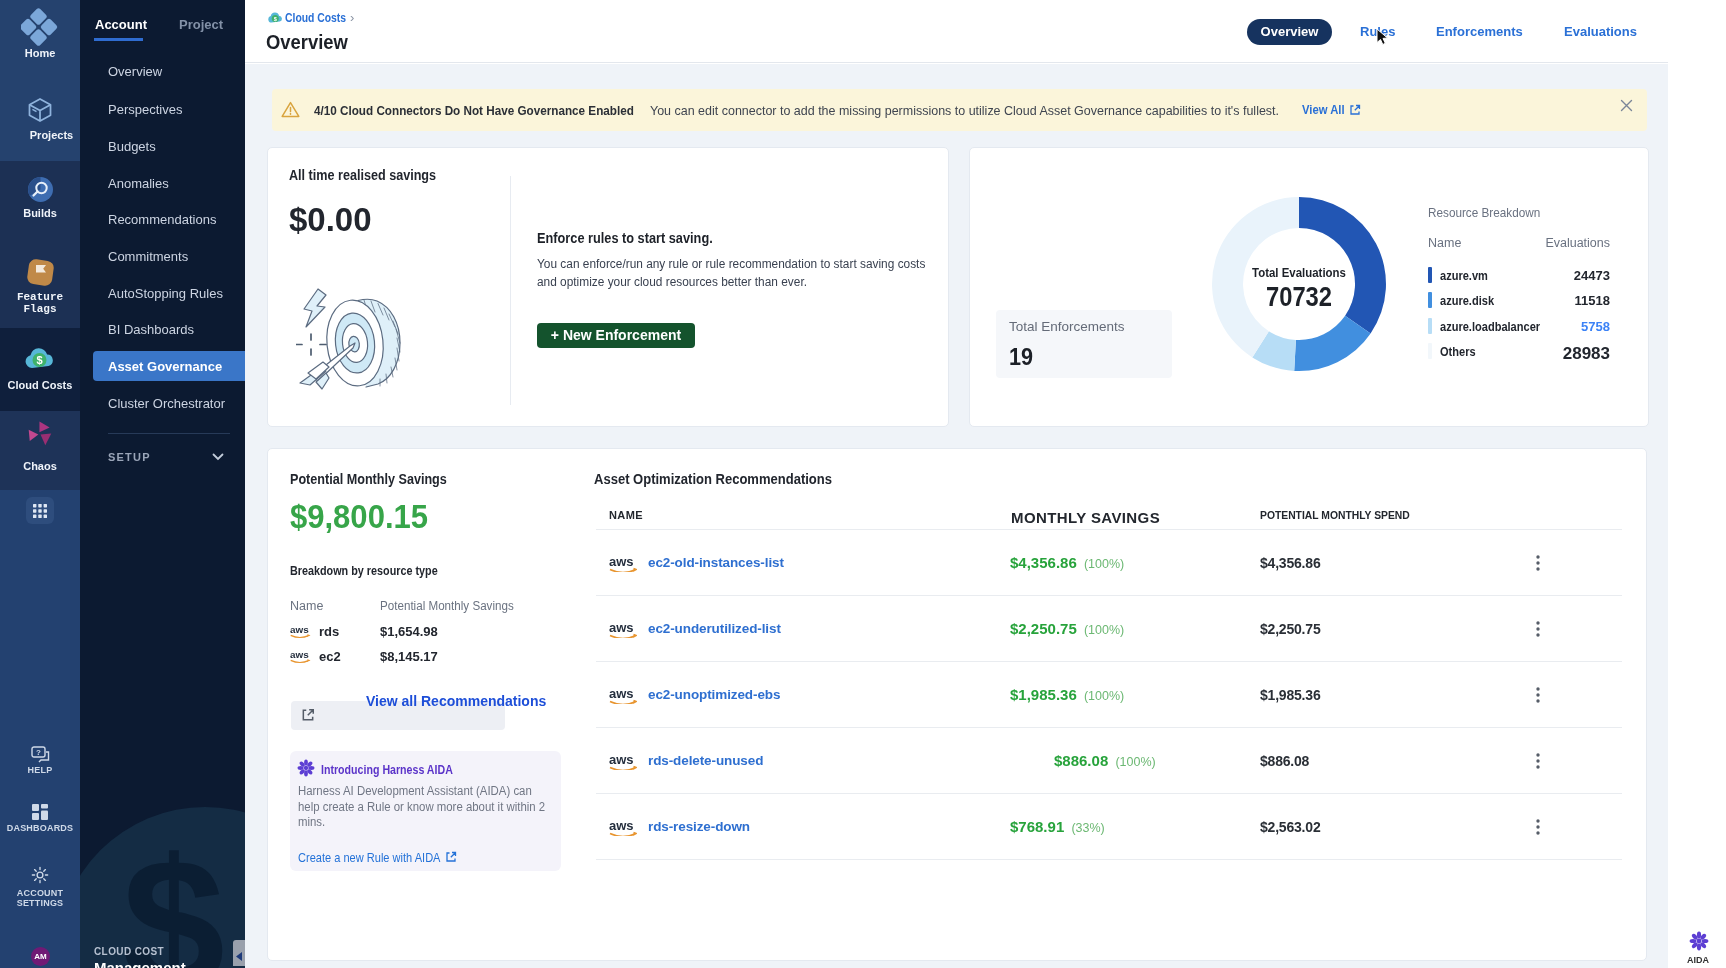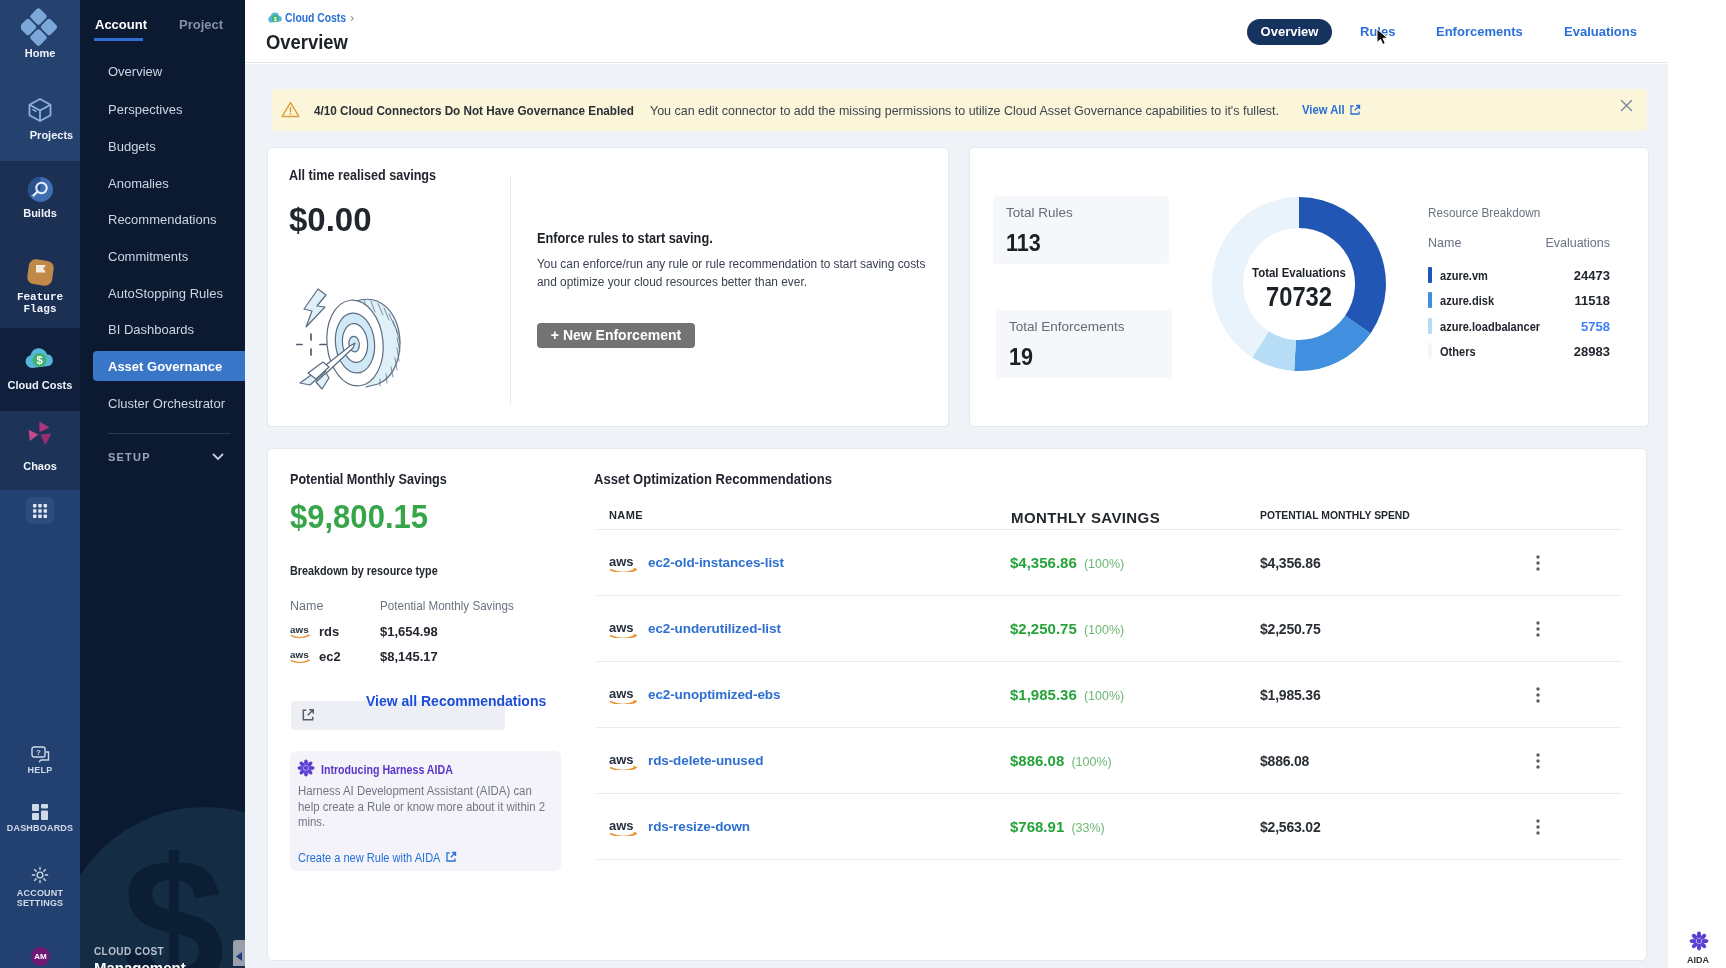--- a/index.html
+++ b/index.html
@@ -195,21 +195,21 @@
   <svg class="abs" style="left:1374px;top:34px;" width="15" height="15" viewBox="0 0 15 15" stroke="#7b8698" stroke-width="1.4" stroke-linecap="round">
       <path d="M2.5 2.5 L12.5 12.5 M12.5 2.5 L2.5 12.5"></path>
     </svg>
 
   <div class="card" style="left:22px;top:83px;width:682px;height:280px;">
     <div class="abs" style="left:21px;top:19px;color:#22262e;font-size:14px;font-weight:700;transform:scaleX(.9);transform-origin:left;white-space:nowrap;">All time realised savings</div>
     <div class="abs" style="left:21px;top:53px;color:#22262e;font-size:33px;font-weight:700;">$0.00</div>
     <div class="abs" style="left:242px;top:28px;width:1px;height:229px;background:#e7ebf1;"></div>
     <div class="abs" style="left:269px;top:81px;color:#1d2128;font-size:15px;font-weight:700;transform:scaleX(.85);transform-origin:left;white-space:nowrap;">Enforce rules to start saving.</div>
     <div class="abs" style="left:269px;top:108px;color:#394150;font-size:12.5px;line-height:17.5px;transform:scaleX(.95);transform-origin:left;white-space:nowrap;">You can enforce/run any rule or rule recommendation to start saving costs<br>and optimize your cloud resources better than ever.</div>
-    <div class="abs" style="left:269px;top:175px;width:158px;height:25px;background:#737373;border-radius:4px;color:#fff;text-align:center;line-height:25px;font-size:14px;font-weight:700;white-space:nowrap;">+ New Enforcement</div>
+    <div class="abs" style="left:269px;top:175px;width:158px;height:25px;background:#14532d;border-radius:4px;color:#fff;text-align:center;line-height:25px;font-size:14px;font-weight:700;white-space:nowrap;">+ New Enforcement</div>
     <svg class="abs" style="left:28px;top:138px;" width="114" height="106" viewBox="0 0 114 106">
       <g stroke="#5b6b80" stroke-width="1.2" stroke-linejoin="round" stroke-linecap="round">
         <path d="M62 14.5 C70 12.5 76 13 81 15 C95 21 104 37 104 57 C104 77 95 93 82 98 L70 101" fill="#dff0f9"></path>
         <g stroke-width="0.75" fill="none">
           <path d="M68 14 L71 24 M75 15 L79 26 M82 17.5 L87 29 M88 22 L93 34 M93 28 L99 41 M97 35 L102 48 M100 43 L104 57 M101 52 L104 66 M101 62 L103 75 M99 72 L101 84 M95 81 L97 91 M90 88 L91 97 M84 93 L84 100"></path>
         </g>
         <ellipse cx="59" cy="57" rx="28" ry="43" fill="#ffffff" transform="rotate(-6 59 57)"></ellipse>
         <ellipse cx="59" cy="57" rx="19.5" ry="30" fill="#cfe9f6" transform="rotate(-6 59 57)"></ellipse>
         <ellipse cx="59" cy="57" rx="12.5" ry="19.5" fill="#ffffff" transform="rotate(-6 59 57)"></ellipse>
         <ellipse cx="58" cy="58" rx="5.2" ry="7.8" fill="#cfe9f6" transform="rotate(-6 59 57)"></ellipse>
@@ -221,24 +221,20 @@
       <g stroke="#5b6b80" stroke-width="1.2" stroke-linejoin="round">
         <path d="M22 3 L8 23 L16 25 L10 41 L29 21 L21 20 L30 9 Z" fill="#dff0f9"></path>
       </g>
       <g stroke="#4e5d70" stroke-width="1.7" stroke-linecap="round">
         <path d="M15 48 L15 54 M15 63 L15 69 M0 58.5 L6 58.5 M24 58.5 L30 58.5"></path>
       </g>
     </svg>
   </div>
 
   <div class="card" style="left:724px;top:83px;width:680px;height:280px;">
-    <div class="greybox" style="left:23px;top:48px;width:176px;height:68px;">
-      <div class="abs" style="left:13px;top:9px;color:#646b78;font-size:13.5px;">Total Rules</div>
-      <div class="abs" style="left:13px;top:33px;color:#1c2027;font-size:24px;font-weight:700;transform:scaleX(.9);transform-origin:left;">113</div>
-    </div>
     <div class="greybox" style="left:26px;top:162px;width:176px;height:68px;">
       <div class="abs" style="left:13px;top:9px;color:#646b78;font-size:13.5px;">Total Enforcements</div>
       <div class="abs" style="left:13px;top:33px;color:#1c2027;font-size:24px;font-weight:700;transform:scaleX(.9);transform-origin:left;">19</div>
     </div>
     <svg class="abs" style="left:239px;top:46px;" width="180" height="180" viewBox="0 0 180 180">
       <path d="M90.0 3.0 A87 87 0 0 1 161.6 139.4 L136.1 121.8 A56 56 0 0 0 90.0 34.0 Z" fill="#2256b4"></path>
       <path d="M161.6 139.4 A87 87 0 0 1 85.2 176.9 L86.9 145.9 A56 56 0 0 0 136.1 121.8 Z" fill="#418fdf"></path>
       <path d="M85.2 176.9 A87 87 0 0 1 43.3 163.4 L59.9 137.2 A56 56 0 0 0 86.9 145.9 Z" fill="#b7ddf6"></path>
       <path d="M43.3 163.4 A87 87 0 0 1 90.0 3.0 L90.0 34.0 A56 56 0 0 0 59.9 137.2 Z" fill="#e9f3fb"></path>
     </svg>
@@ -251,21 +247,21 @@
     <div class="abs" style="left:470px;top:120px;color:#22262e;font-size:13px;font-weight:700;transform:scaleX(.85);transform-origin:left;">azure.vm</div>
     <div class="abs" style="left:458px;top:120px;width:182px;text-align:right;color:#22262e;font-size:13px;font-weight:700;">24473</div>
     <div class="abs" style="left:458px;top:144px;width:4px;height:16px;background:#418fdf;border-radius:1px;"></div>
     <div class="abs" style="left:470px;top:145px;color:#22262e;font-size:13px;font-weight:700;transform:scaleX(.85);transform-origin:left;">azure.disk</div>
     <div class="abs" style="left:458px;top:145px;width:182px;text-align:right;color:#22262e;font-size:13px;font-weight:700;">11518</div>
     <div class="abs" style="left:458px;top:170px;width:4px;height:16px;background:#b7ddf6;border-radius:1px;"></div>
     <div class="abs" style="left:470px;top:171px;color:#22262e;font-size:13px;font-weight:700;transform:scaleX(.85);transform-origin:left;">azure.loadbalancer</div>
     <div class="abs" style="left:458px;top:171px;width:182px;text-align:right;color:#3b82f6;font-size:13px;font-weight:700;">5758</div>
     <div class="abs" style="left:458px;top:195px;width:4px;height:16px;background:#f2f7fb;border-radius:1px;"></div>
     <div class="abs" style="left:470px;top:196px;color:#22262e;font-size:13px;font-weight:700;transform:scaleX(.85);transform-origin:left;">Others</div>
-    <div class="abs" style="left:458px;top:196px;width:182px;text-align:right;color:#22262e;font-size:13px;font-weight:700;">28983</div>
+    <div class="abs" style="left:458px;top:196px;width:182px;text-align:right;color:#22262e;font-size:17px;font-weight:700;">28983</div>
   </div>
 
   <div class="card" style="left:22px;top:384px;width:1380px;height:513px;">
     <div class="abs" style="left:22px;top:22px;color:#22262e;font-size:14px;font-weight:700;transform:scaleX(.9);transform-origin:left;white-space:nowrap;">Potential Monthly Savings</div>
     <div class="abs" style="left:22px;top:49px;color:#37a549;font-size:33px;font-weight:700;transform:scaleX(.94);transform-origin:left;">$9,800.15</div>
     <div class="abs" style="left:22px;top:114px;color:#22262e;font-size:13.5px;font-weight:700;transform:scaleX(.8);transform-origin:left;white-space:nowrap;">Breakdown by resource type</div>
     <div class="abs" style="left:22px;top:150px;color:#6a7280;font-size:12.5px;">Name</div>
     <div class="abs" style="left:112px;top:150px;color:#6a7280;font-size:12.5px;transform:scaleX(.93);transform-origin:left;white-space:nowrap;">Potential Monthly Savings</div>
     <svg class="abs" style="left:22px;top:175px;" width="24" height="15" viewBox="0 0 34 21">
         <text x="0" y="13" font-size="14" font-weight="bold" fill="#252f3e" font-family="Liberation Sans">aws</text>
@@ -344,21 +340,21 @@
     <div class="abs rsave" style="top:237px;">$1,985.36 <span class="pct">(100%)</span></div>
     <div class="abs rspend" style="top:238px;">$1,985.36</div>
     <svg class="abs dots" style="top:237px;">
         <use href="#dots3"></use>
       </svg>
 
     <svg class="abs awsi" style="top:304px;">
         <use href="#awslogo"></use>
       </svg>
     <div class="abs rname" style="top:304px;">rds-delete-unused</div>
-    <div class="abs rsave" style="top:303px;">$886.08 <span class="pct">(100%)</span></div>
+    <div class="abs rsave" style="top:303px;margin-left:44px;">$886.08 <span class="pct">(100%)</span></div>
     <div class="abs rspend" style="top:304px;">$886.08</div>
     <svg class="abs dots" style="top:303px;">
         <use href="#dots3"></use>
       </svg>
 
     <svg class="abs awsi" style="top:370px;">
         <use href="#awslogo"></use>
       </svg>
     <div class="abs rname" style="top:370px;">rds-resize-down</div>
     <div class="abs rsave" style="top:369px;">$768.91 <span class="pct">(33%)</span></div>

